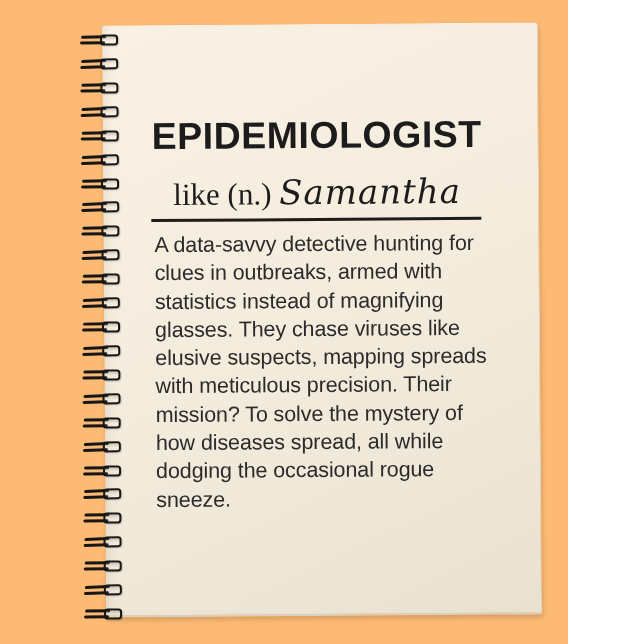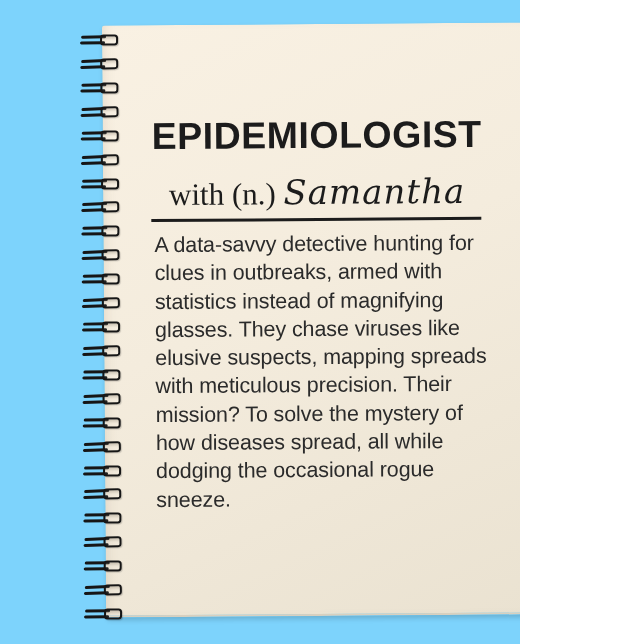--- a/index.html
+++ b/index.html
@@ -3,23 +3,23 @@
 <meta charset="utf-8">
 <style>
   html, body {
     margin: 0;
     padding: 0;
     background: #ffffff;
     font-family: "Liberation Sans", sans-serif;
   }
   .scene {
     position: relative;
-    width: 520px;
+    width: 568px;
     height: 644px;
-    background: #7dd3fc;
+    background: #fdba74;
     overflow: hidden;
   }
   
   .notebook {
     position: absolute;
     left: 82px;
     top: 24px;
     width: 458px;
     height: 592px;
     transform: rotate(-0.4deg);
@@ -132,21 +132,21 @@
 <body>
 
 <div class="scene">
   <div class="notebook">
 
     <div class="page">
       <div class="content">
         <div class="title">EPIDEMIOLOGIST</div>
 
         <div class="subtitle">
-          <span class="noun">with (n.)</span>
+          <span class="noun">like (n.)</span>
           <span class="script">Samantha</span>
         </div>
 
         <div class="divider"></div>
 
         <p class="definition">A data-savvy detective hunting for
 clues in outbreaks, armed with
 statistics instead of magnifying
 glasses. They chase viruses like
 elusive suspects, mapping spreads

